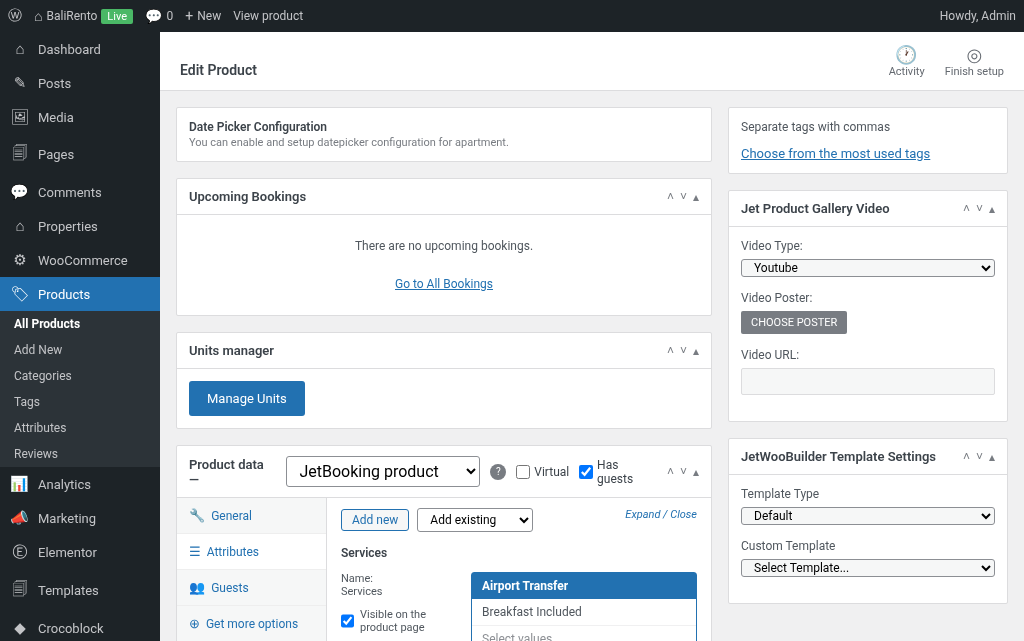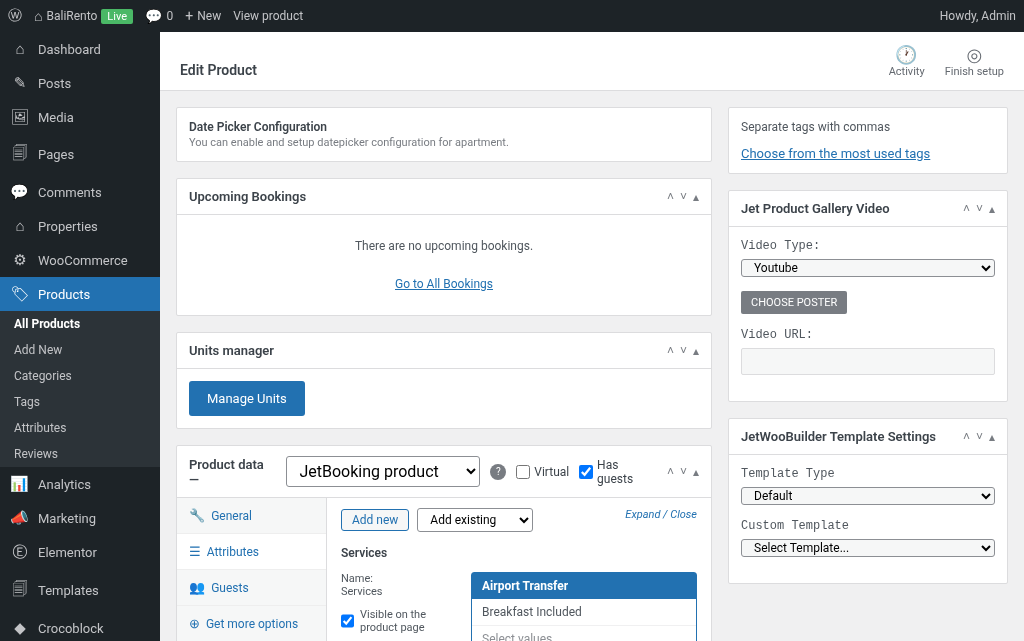--- a/index.html
+++ b/index.html
@@ -66,21 +66,21 @@
 .attr-left .lbl { display: block; }
 .attr-right { flex: 1; }
 .multiselect { border: 1px solid #2271b1; border-radius: 3px; background: #fff; font-size: 12px; }
 .ms-header { background: #2271b1; color: #fff; padding: 6px 10px; font-weight: bold; }
 .ms-item { padding: 6px 10px; color: #50575e; border-bottom: 1px solid #f0f0f1; }
 .ms-placeholder { padding: 6px 10px; color: #8c8f94; }
 .visible-check { display: flex; align-items: center; gap: 6px; font-size: 11px; margin-top: 10px; }
 
 
 .side-note { font-size: 12px; color: #50575e; margin-bottom: 12px; }
-.side-label { font-size: 12px; color: #50575e; margin-bottom: 6px; display: block; font-family: Liberation Mono, monospace; }
+.side-label { font-size: 12px; color: #50575e; margin-bottom: 6px; display: block; }
 .side-select { width: 100%; border: 1px solid #8c8f94; padding: 0 8px; border-radius: 3px; font-size: 12px; background: #f6f7f7; }
 .side-btn { background: #787c82; color: #fff; border: none; padding: 5px 10px; font-size: 11px; border-radius: 2px; cursor: pointer; }
 .side-input { width: 100%; border: 1px solid #dcdcde; background: #f6f7f7; padding: 5px; border-radius: 2px; }
 .side-section { margin-bottom: 14px; }
 
 input[type="checkbox"] { width: 14px; height: 14px; }
 </style>
 </head>
 <body>
 
@@ -317,20 +317,21 @@
             <span class="postbox-action">˅</span>
             <span class="postbox-action">▴</span>
           </div>
         </div>
         <div class="postbox-body">
           <div class="side-section">
             <span class="side-label">Video Type:</span>
             <select class="side-select"><option>Youtube</option></select>
           </div>
           <div class="side-section">
+            <span class="side-label">Video Poster:</span>
             <button class="side-btn">CHOOSE POSTER</button>
           </div>
           <div class="side-section">
             <span class="side-label">Video URL:</span>
             <input class="side-input" style="">
           </div>
         </div>
       </div>
 
       <div class="postbox">

